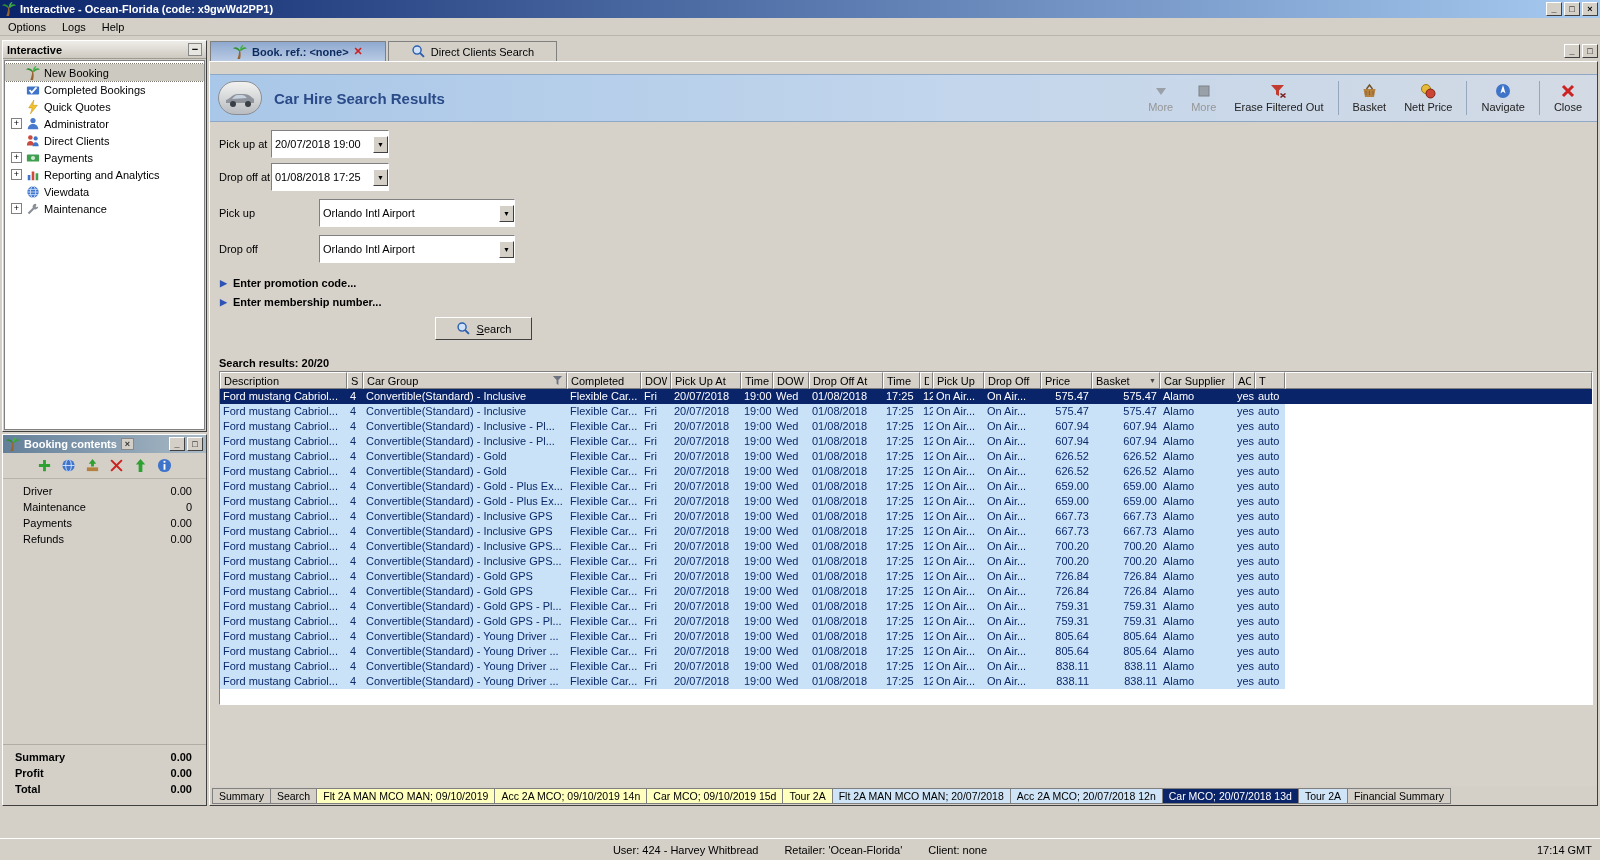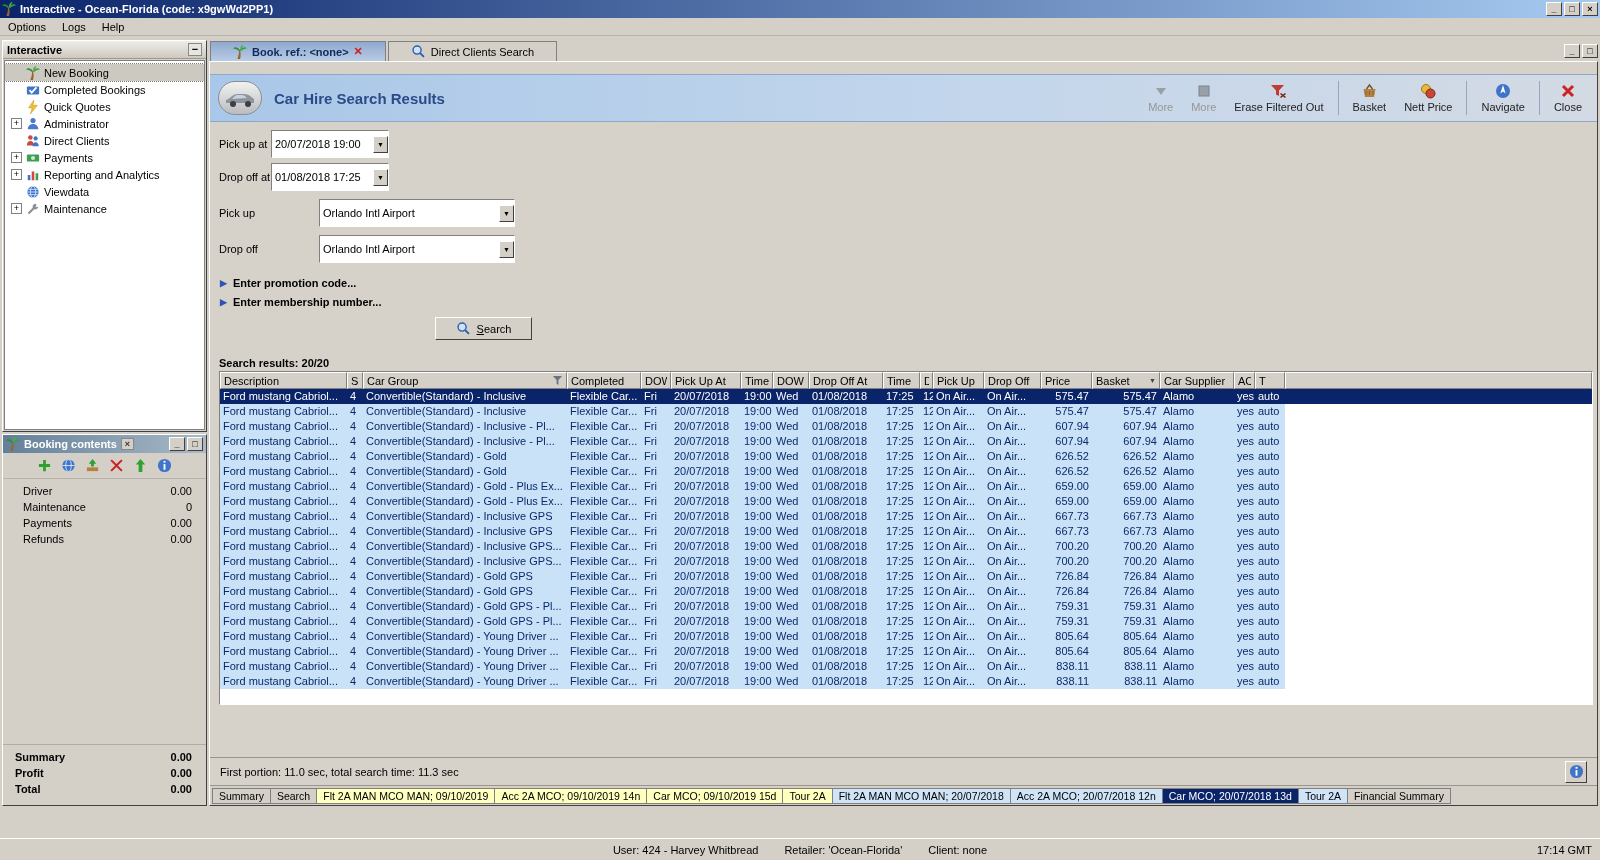--- a/index.html
+++ b/index.html
@@ -986,32 +986,20 @@
             <div class="gc right" style="width:51px">838.11</div>
             <div class="gc right" style="width:68px">838.11</div>
             <div class="gc" style="width:74px">Alamo</div>
             <div class="gc" style="width:21px">yes</div>
             <div class="gc" style="width:30px">auto</div>
             <div class="gfill"></div>
           </div>
         </div>
     </div>
 
-    <div class="result-footer">
-      <span>First portion: 11.0 sec, total search time: 11.3 sec</span>
-      <span class="info-btn">
-          <span class="icon" id="infoicon">
-            <svg width="15" height="15" viewBox="0 0 16 16">
-              <circle cx="8" cy="8" r="7" fill="#3f74c9"></circle>
-              <rect x="7" y="6.5" width="2" height="6" fill="#fff"></rect>
-              <rect x="7" y="3" width="2" height="2" fill="#fff"></rect>
-            </svg>
-          </span>
-        </span>
-    </div>
 
     <div class="bottom-tabs" id="btabs">
         <span class="btab plain">Summary</span>
         <span class="btab plain">Search</span>
         <span class="btab yellow">Flt 2A MAN MCO MAN; 09/10/2019</span>
         <span class="btab yellow">Acc 2A MCO; 09/10/2019 14n</span>
         <span class="btab yellow">Car MCO; 09/10/2019 15d</span>
         <span class="btab yellow">Tour 2A</span>
         <span class="btab blue">Flt 2A MAN MCO MAN; 20/07/2018</span>
         <span class="btab blue">Acc 2A MCO; 20/07/2018 12n</span>

